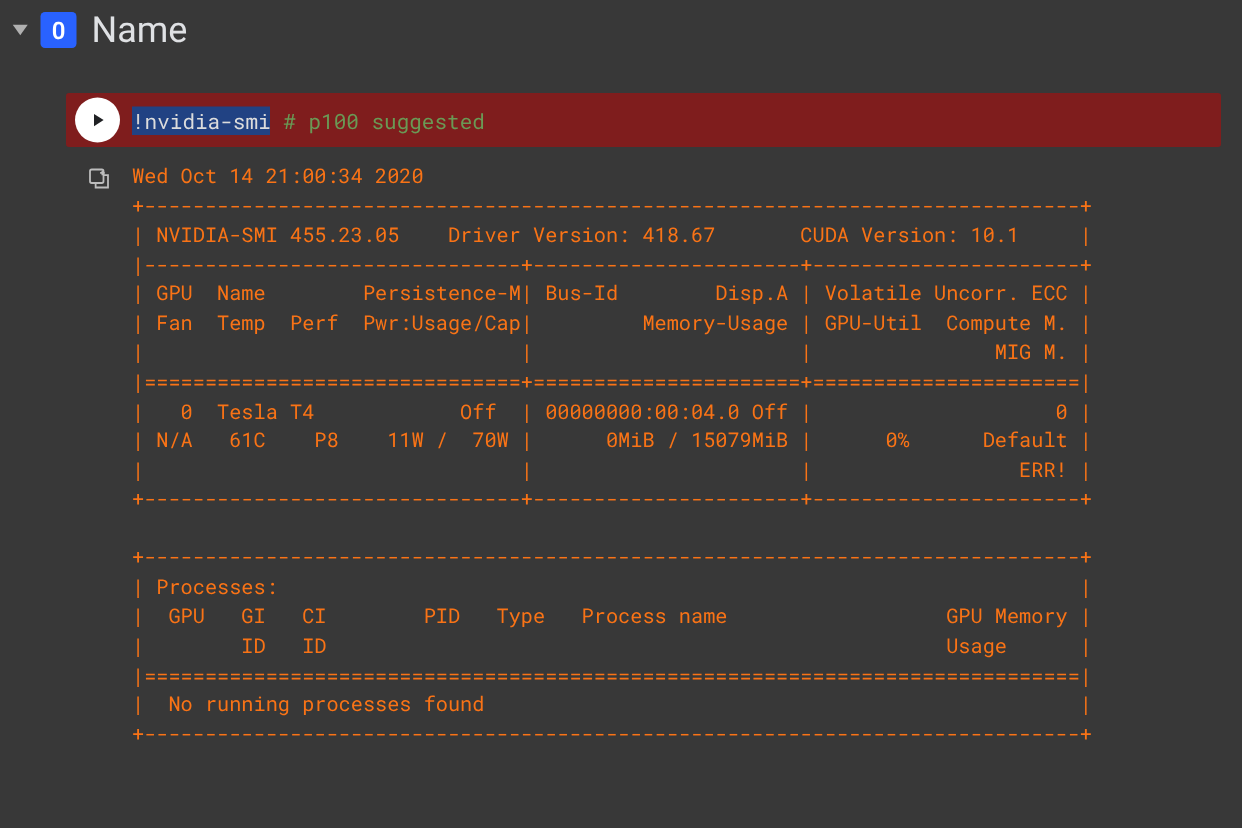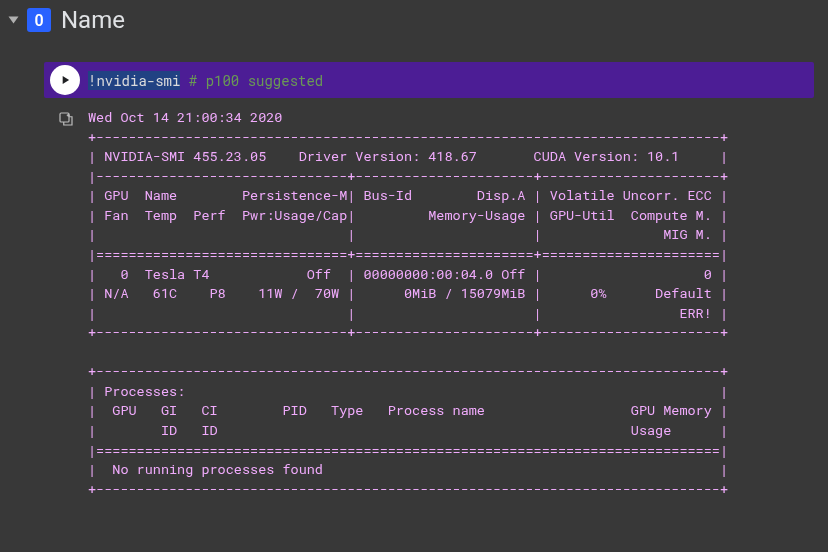--- a/index.html
+++ b/index.html
@@ -46,21 +46,21 @@
   }
 
   
   .cell {
     margin: 22px 0 0 44px;
     width: 770px;
   }
   .cell-input-row {
     display: flex;
     align-items: center;
-    background: #4c1d95;
+    background: #7f1d1d;
     border-radius: 2px;
     min-height: 36px;
   }
   .run-btn {
     width: 30px; height: 30px;
     border-radius: 50%;
     background: #fff;
     margin: 0 8px 0 6px;
     display: flex;
     align-items: center;
@@ -89,21 +89,21 @@
     padding-top: 2px;
     display: flex;
     justify-content: center;
     flex-shrink: 0;
   }
   .output-gutter svg { width: 18px; height: 18px; stroke: #bdbdbd; fill: none; stroke-width: 1.6; }
   .output-pre {
     font-family: "Roboto Mono", Menlo, Consolas, "Courier New", monospace;
     font-size: 13.5px;
     line-height: 1.45;
-    color: #f0abfc;
+    color: #f97316;
     white-space: pre;
     margin: 0;
     letter-spacing: 0;
   }
 </style>
 </head>
 <body>
 
 <div class="heading-row">
   <div class="heading-arrow"></div>

